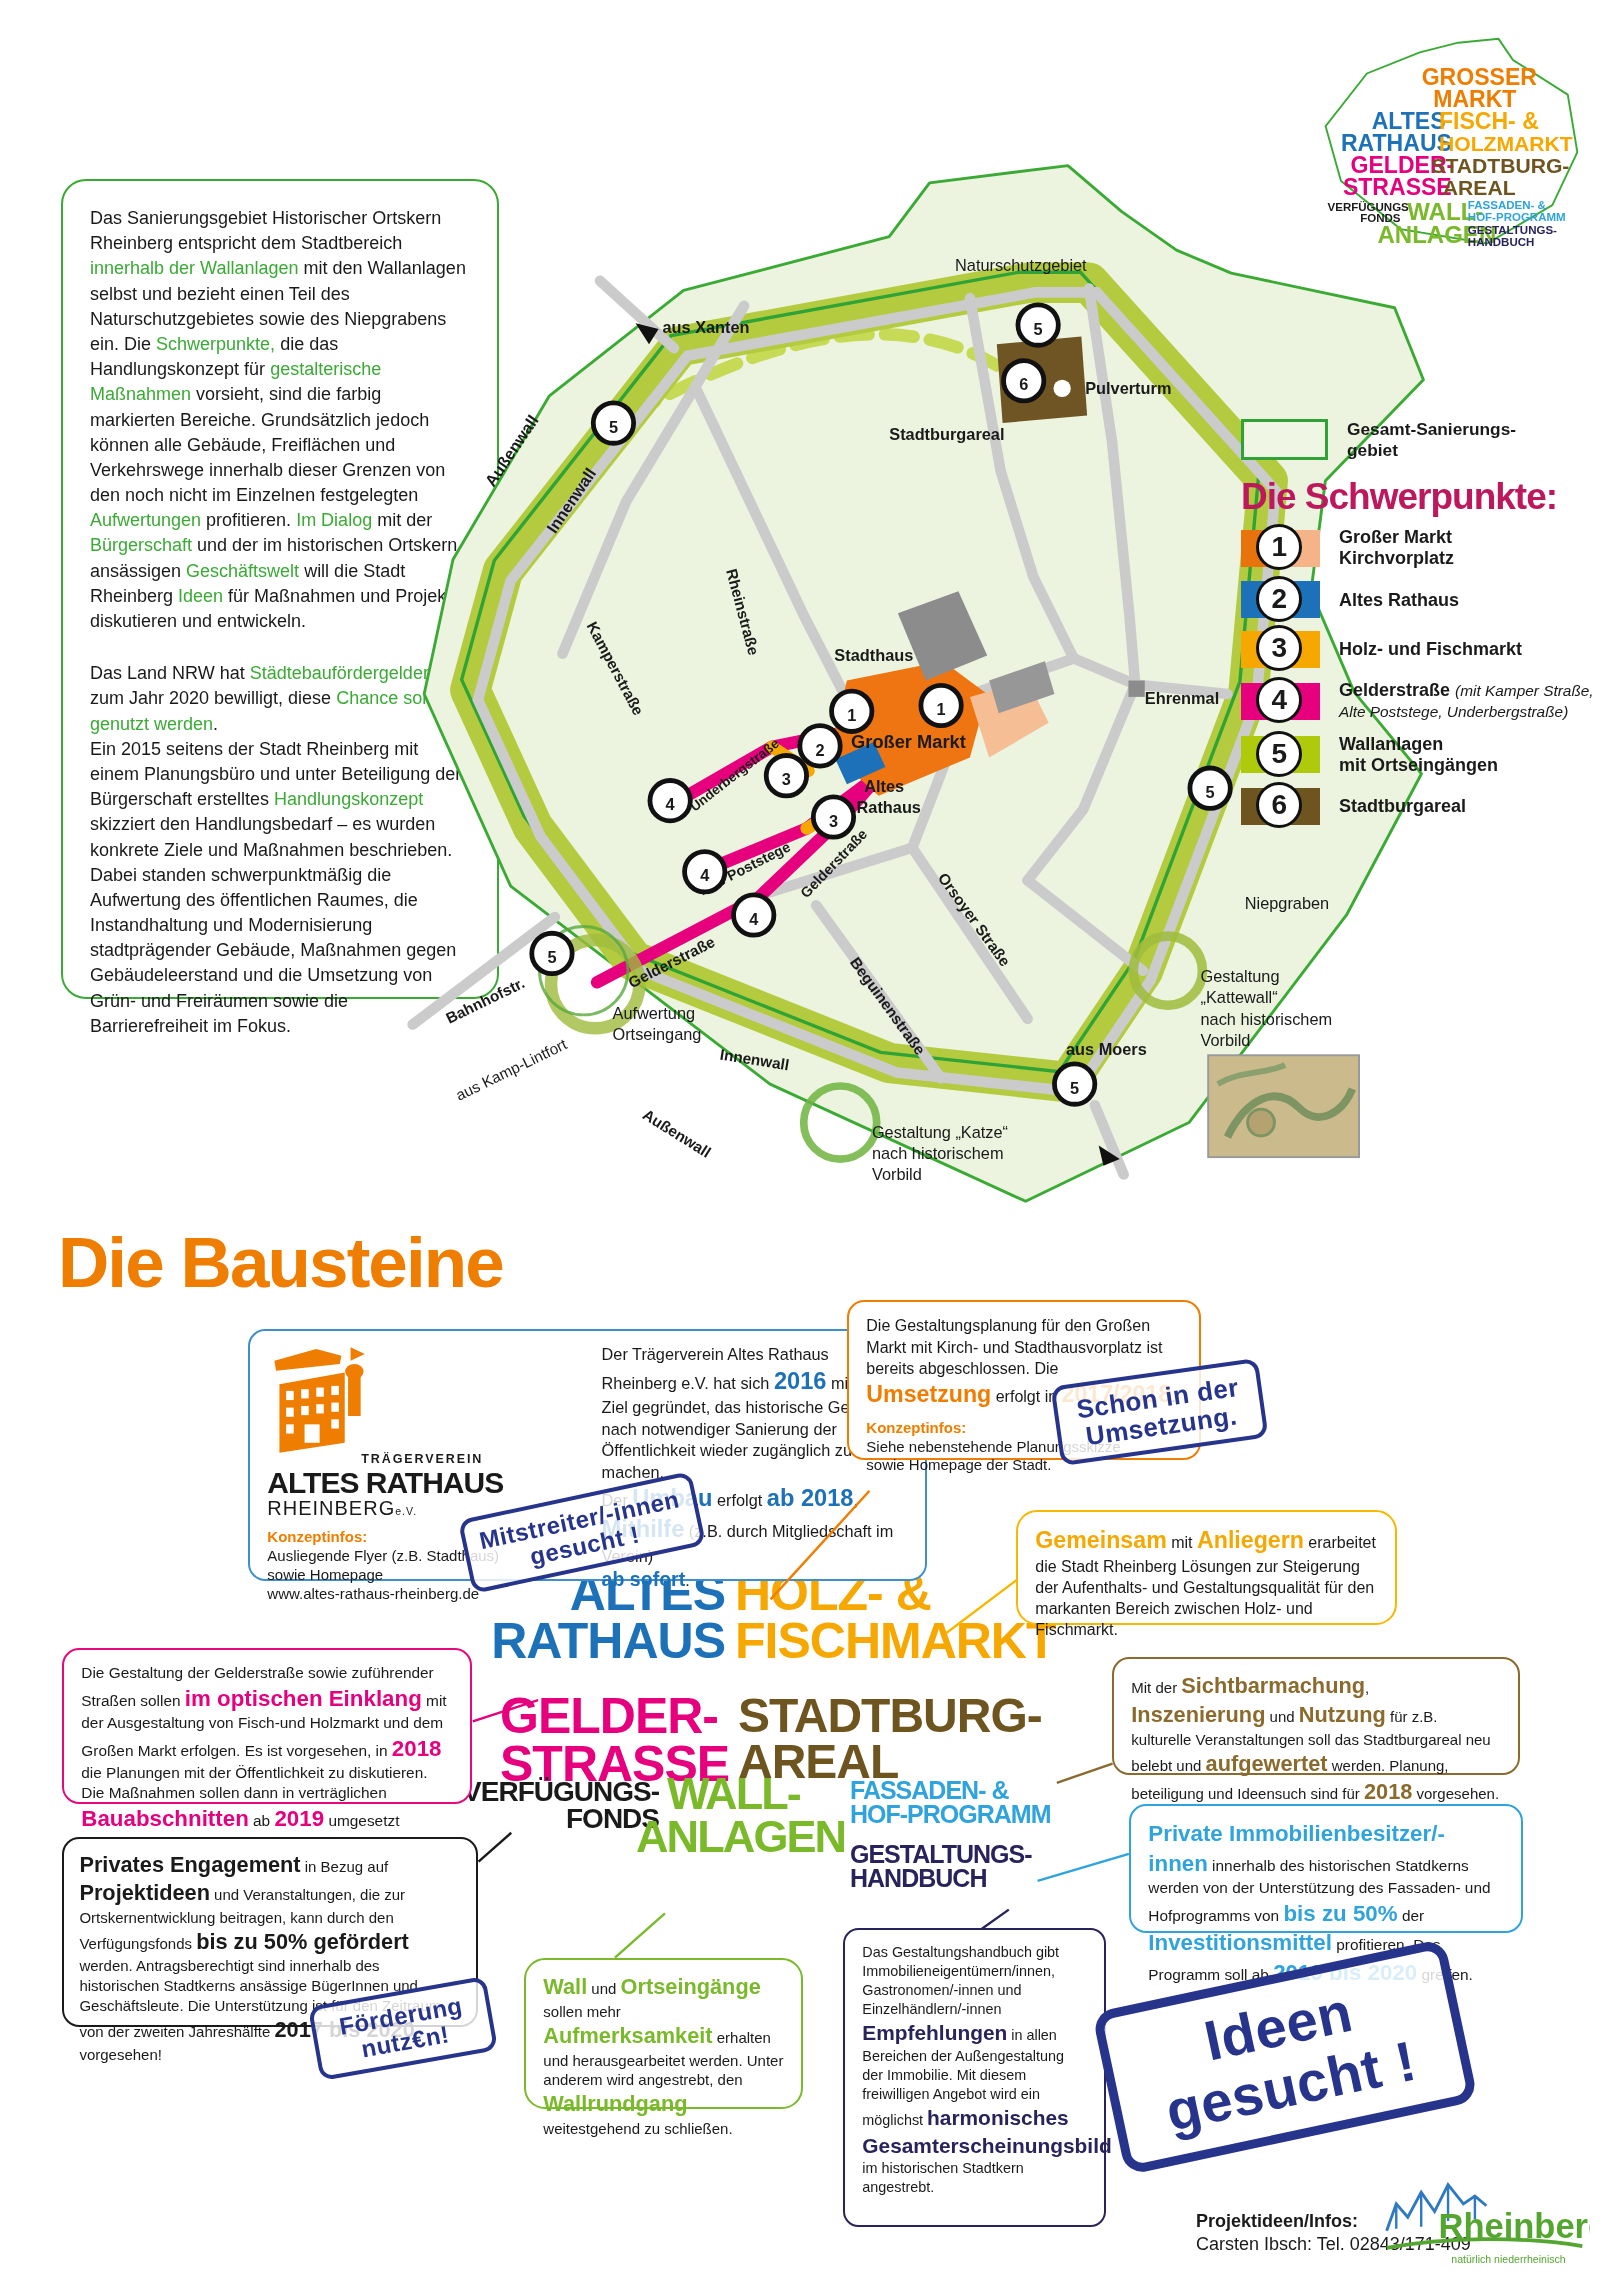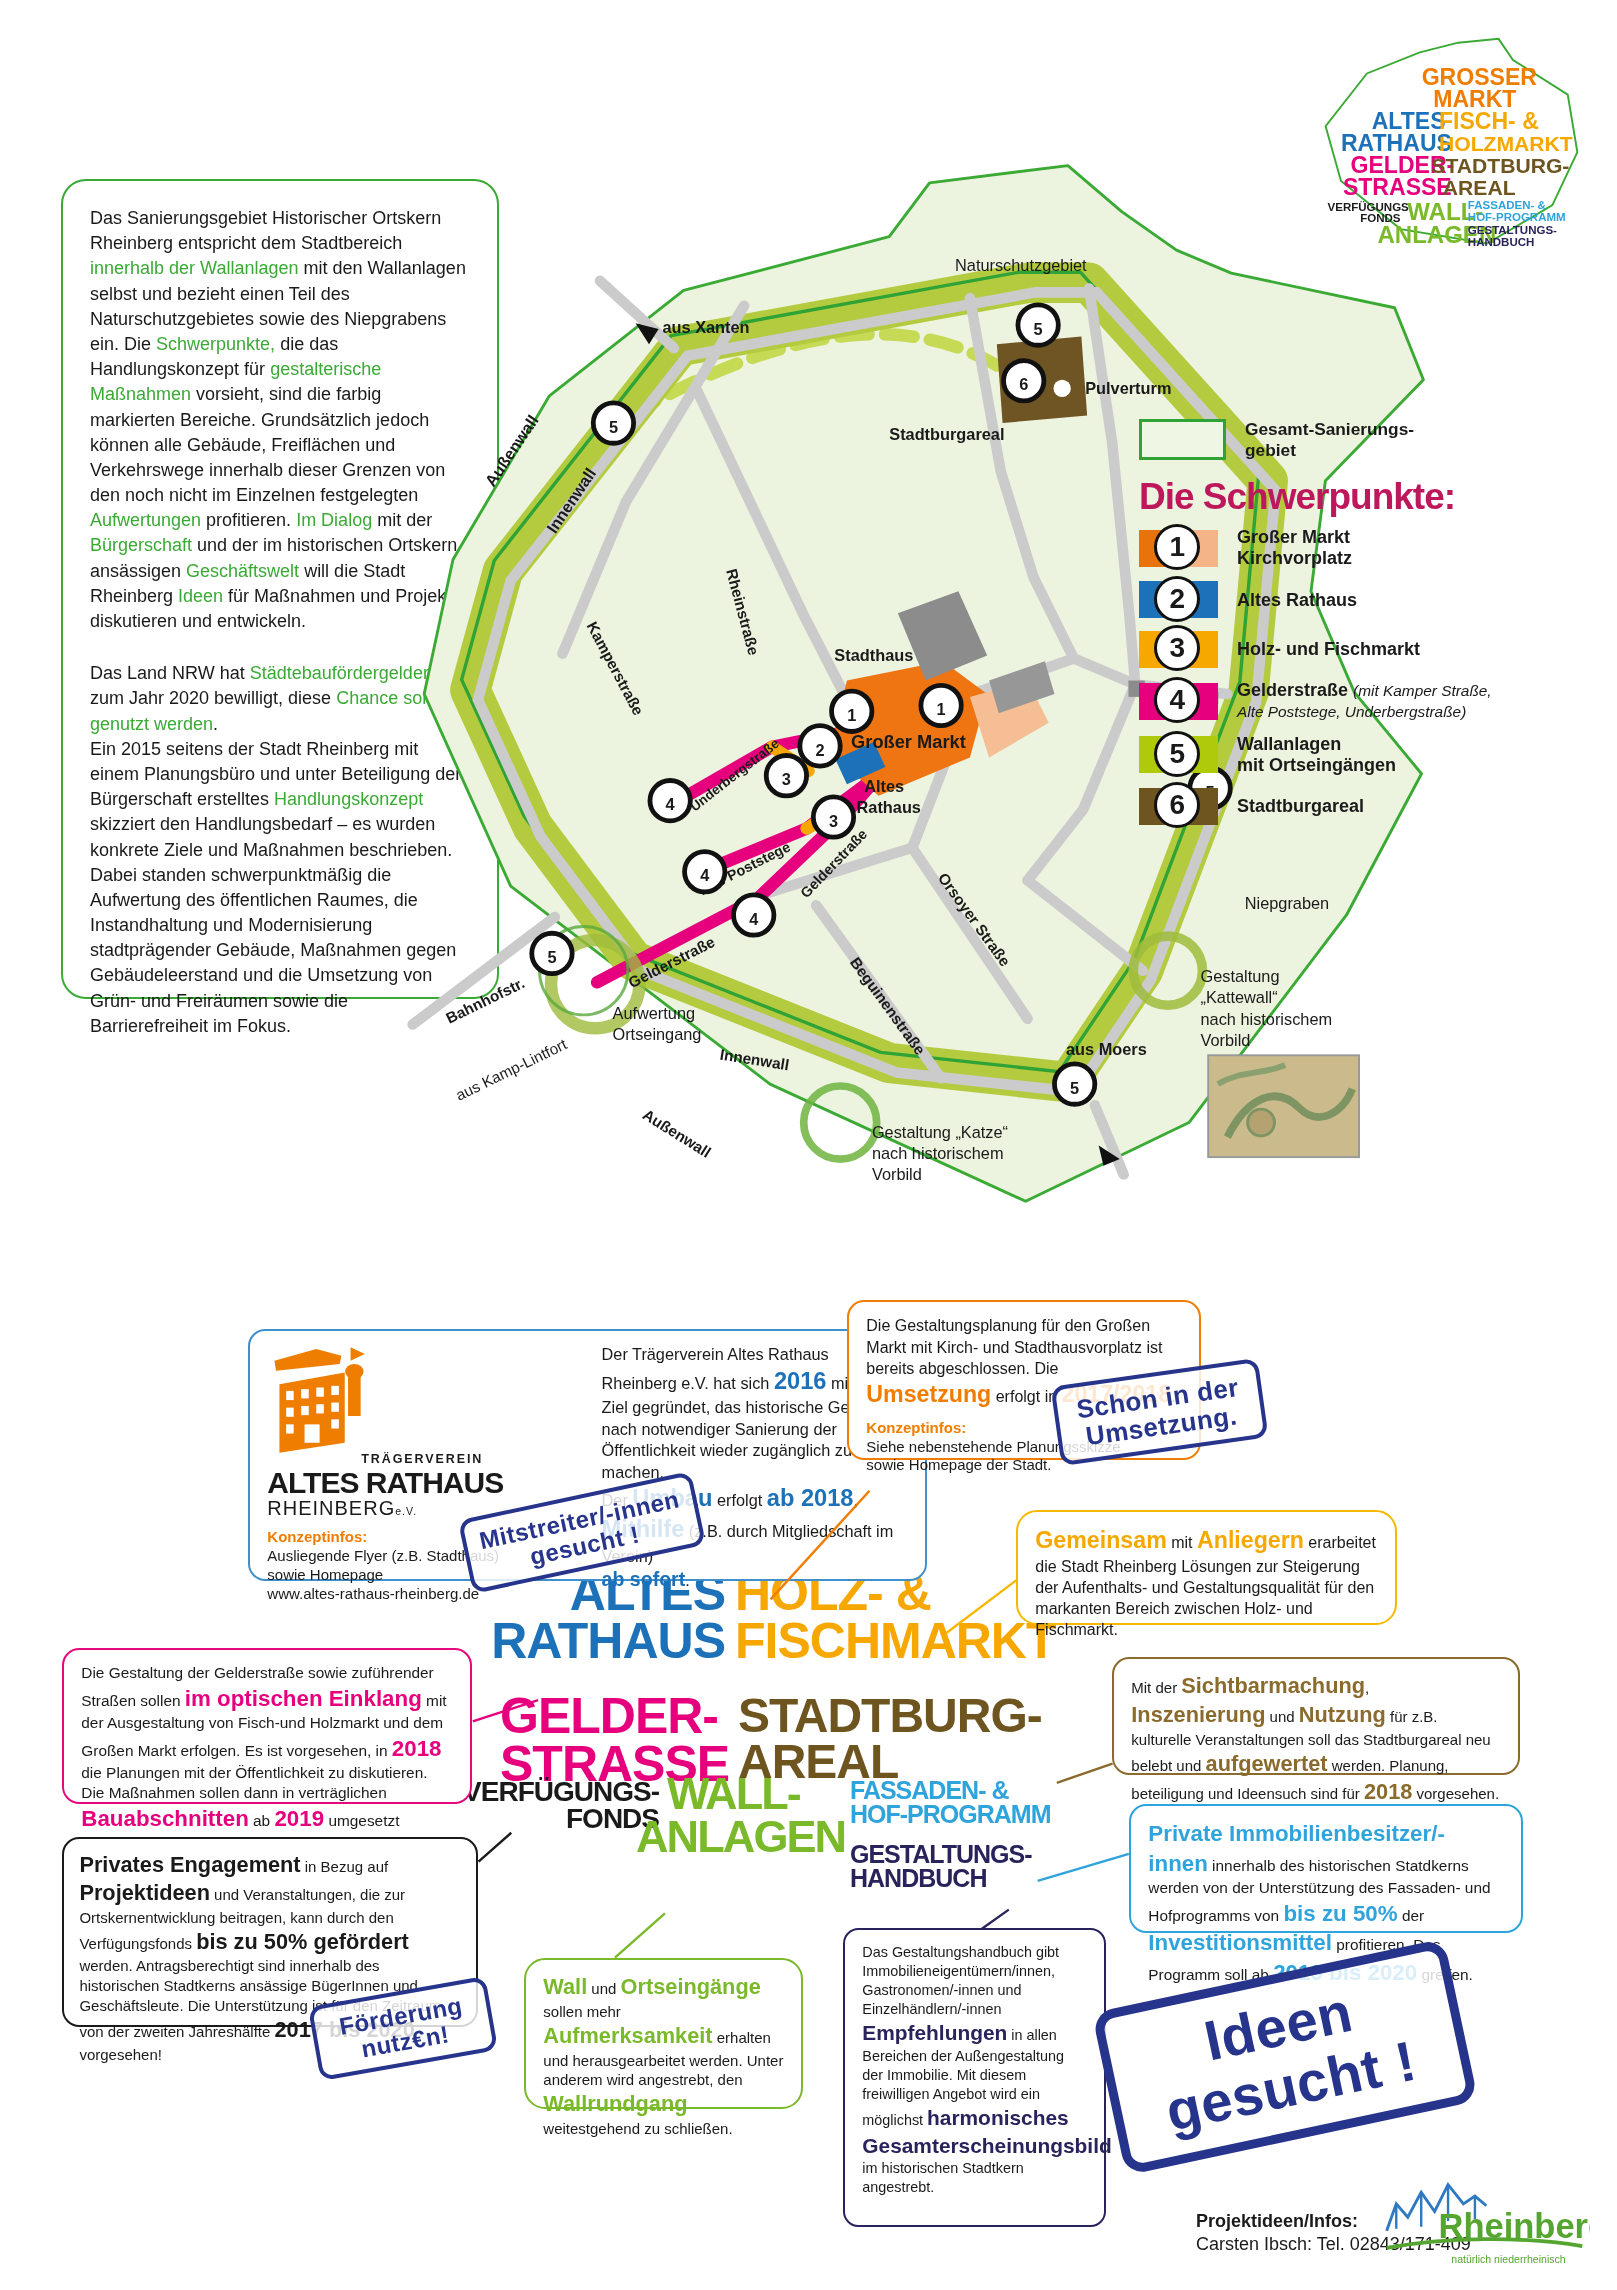--- a/index.html
+++ b/index.html
@@ -14,21 +14,21 @@
   .g{color:#3AAA35;}
   
   #map-svg{position:absolute;left:355px;top:154px;}
   #map-svg text{font-family:"Liberation Sans",sans-serif;fill:#1a1a1a;font-size:17px;}
   #map-svg text.mb{font-weight:bold;}
   #map-svg text.s14{font-size:14px;} #map-svg text.s15{font-size:15px;} #map-svg text.s16{font-size:16px;}
   #map-svg text.s19{font-size:19px;}
   .badge-circle{fill:#fff;stroke:#111;stroke-width:5px;}
   .badge-num{font-size:30px;font-weight:bold;text-anchor:middle;}
   
-  #legend{position:absolute;left:1139px;top:419px;width:355px;}
+  #legend{position:absolute;left:1241px;top:419px;width:355px;}
   .leg-swatch-row{display:flex;align-items:flex-start;}
   .leg-swatch{width:81px;height:35px;border:3.8px solid #2FA336;background:#F0F6E4;flex:none;}
   .leg-swatch-label{margin-left:19px;font-weight:bold;font-size:17.3px;line-height:1.2;}
   #legend h3{margin:15.4px 0 9.6px 0;font-size:37px;color:#be185d;letter-spacing:-1px;}
   .leg-item{display:flex;align-items:center;margin-bottom:12.5px;}
   .leg-bar{width:79px;height:37px;position:relative;flex:none;}
   .leg-badge{position:absolute;left:15.4px;top:-5.8px;width:40px;height:40px;border:3.8px solid #111;background:#fff;border-radius:50%;font-size:28px;font-weight:bold;display:flex;align-items:center;justify-content:center;}
   .leg-label{margin-left:19px;font-weight:bold;font-size:18px;line-height:1.15;}
   .leg-label .it{font-style:italic;font-weight:normal;font-size:15.4px;}
   
@@ -306,20 +306,21 @@
     <div class="leg-item">
       <div class="leg-bar" style="background:#6E5520;">
           <div class="leg-badge">6</div>
         </div>
       <div class="leg-label">
           <div>Stadtburgareal</div>
         </div>
     </div>
   </div>
 
+  <h1 class="ptitle" style="left:58px;top:1222px;">Die Bausteine</h1>
 
   <div class="card" style="left:248px;top:1329px;width:679px;height:252px;border-color:#3E8FCC;display:flex;gap:17.3px;font-size:16.3px;">
     <div style="width:317px;flex:none;">
       <svg width="127" height="113" viewBox="0 0 150 135">
         <path d="M 8,20 L 58,6 L 88,14 L 86,24 L 30,30 L 10,32 Z" fill="#EE7D00"></path>
         <path d="M 99,4 L 116,12 L 99,20 Z" fill="#EE7D00"></path>
         <rect x="96" y="38" width="15" height="48" fill="#EE7D00"></rect>
         <ellipse cx="103.5" cy="33" rx="11" ry="9" fill="#EE7D00"></ellipse>
         <path d="M 14,48 L 92,34 L 92,118 L 14,130 Z" fill="#EE7D00"></path>
         <g fill="#fff">

